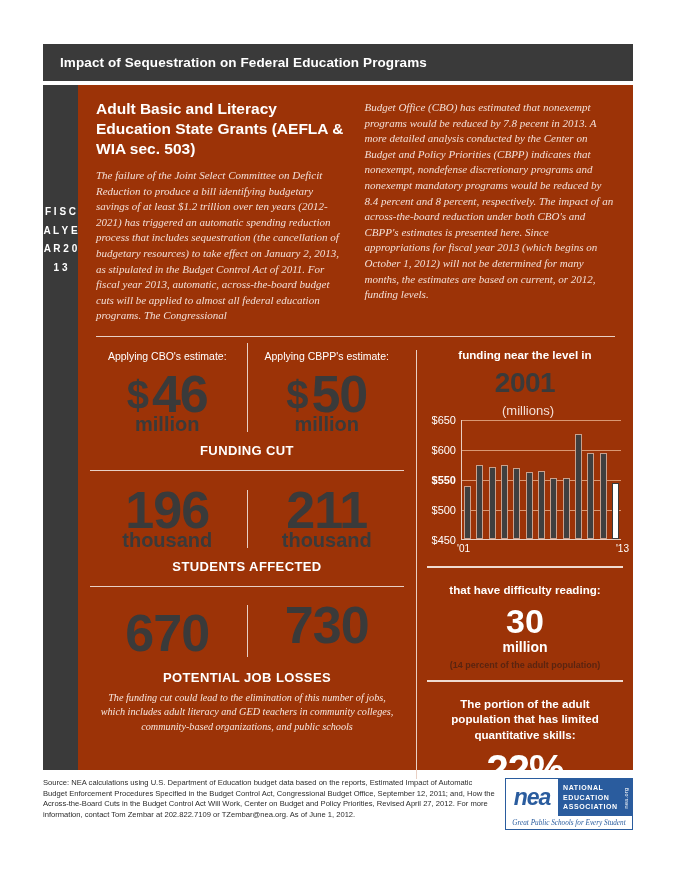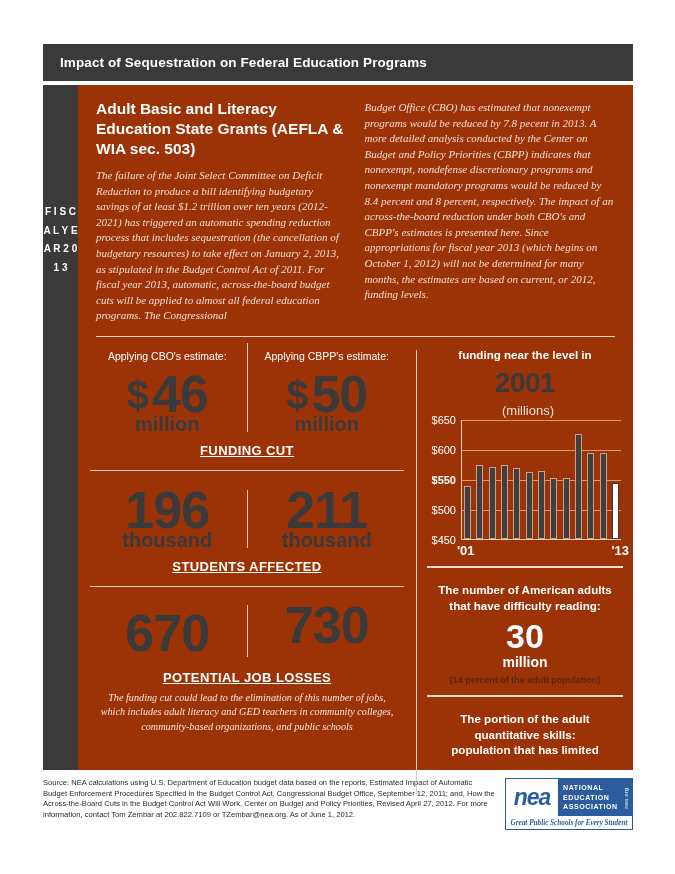--- a/index.html
+++ b/index.html
@@ -82,21 +82,21 @@
     color:#3a3a3a;font-weight:bold;line-height:1;
     font-size:52px;letter-spacing:-1px;margin-top:6px;
   }
   .bignum .dollar{font-size:40px;vertical-align:3px;margin-right:4px;}
   .unit{
     color:#3a3a3a;font-weight:bold;font-size:20px;line-height:1;
     margin-top:-6px;
   }
   .caption{
     color:#ffffff;font-size:13px;font-weight:bold;text-align:center;
-    letter-spacing:.4px;margin-top:9px;text-decoration:underline;
+    letter-spacing:.4px;margin-top:9px;
   }
   .note{
     font-family:"Liberation Serif", serif;font-style:italic;
     color:#f6e6de;font-size:10.2px;line-height:14.5px;text-align:center;
     margin:6px 20px 0 20px;
   }
   .hr-left{height:1px;background:#e8cfc3;margin:12px 12px 0 12px;border:0;}
 
   
   .panel{padding:10px 14px 0 14px;text-align:center;}
@@ -138,21 +138,21 @@
   }
   .bar{
     width:7px;background:#3f3f3f;border:1px solid #caa18d;
     box-sizing:border-box;
   }
   .bar.hollow{background:#ffffff;border-color:#3a3a3a;}
   .xlabels{
     position:relative;margin:3px 0 0 38px;height:12px;
   }
   .xlab{
-    position:absolute;color:#ffffff;font-size:13px;font-weight:bold;
+    position:absolute;color:#ffffff;font-size:10px;font-weight:normal;
   }
 
   .num-white{
     color:#ffffff;font-size:34px;font-weight:bold;line-height:1;margin-top:6px;
   }
   .unit-white{
     color:#ffffff;font-size:14px;font-weight:bold;line-height:1;margin-top:2px;
   }
   .subnote-dark{
     color:#5a2410;font-size:9px;font-weight:bold;margin-top:6px;
@@ -189,21 +189,21 @@
   }
   .logo-url{
     width:11px;background:#2a5c9e;color:#ffffff;font-size:5.5px;
     display:flex;align-items:center;justify-content:center;
   }
   .logo-url span{
     transform:rotate(-90deg);white-space:nowrap;letter-spacing:.3px;
   }
   .logo-tag{
     height:13px;background:#ffffff;color:#2a5c9e;
-    font-family:"Liberation Serif", serif;font-style:italic;font-weight:bold;
+    font-family:"Liberation Serif", serif;font-style:italic;font-weight:normal;
     font-size:7.2px;display:flex;align-items:center;justify-content:center;
   }
 </style>
 </head>
 <body>
 
 <div class="page">
 
   <div class="header-bar">
     <div class="header-title">Impact of Sequestration on Federal Education Programs</div>
@@ -324,33 +324,32 @@
             </div>
             <div class="xlabels" id="xlabels">
                 <div class="xlab" style="left: 0%;">'01</div>
                 <div class="xlab" style="right: 0px;">'13</div>
               </div>
           </div>
 
           <hr class="hr-right thick">
 
           <div class="panel" style="padding-top:14px">
-            <div class="panel-title">The number of American adults</div>
             <div class="panel-title">that have difficulty reading:</div>
             <div class="num-white">30</div>
             <div class="unit-white">million</div>
             <div class="subnote-dark">(14 percent of the adult population)</div>
           </div>
 
           <hr class="hr-right thick" style="margin-top:10px">
 
           <div class="panel" style="padding-top:14px">
             <div class="panel-title">The portion of the adult</div>
+            <div class="panel-title">population that has limited</div>
             <div class="panel-title">quantitative skills:</div>
-            <div class="panel-title">population that has limited</div>
             <div class="pct-white">22%</div>
           </div>
 
         </div>
       </div>
     </div>
   </div>
 
   <div class="footer">
     <div class="source">Source: NEA calculations using U.S. Department of Education budget data based on the reports, Estimated Impact of Automatic Budget Enforcement Procedures Specified in the Budget Control Act, Congressional Budget Office, September 12, 2011; and, How the Across-the-Board Cuts in the Budget Control Act Will Work, Center on Budget and Policy Priorities, Revised April 27, 2012.  For more information, contact Tom Zembar at 202.822.7109 or TZembar@nea.org.   As of June 1, 2012.</div>

